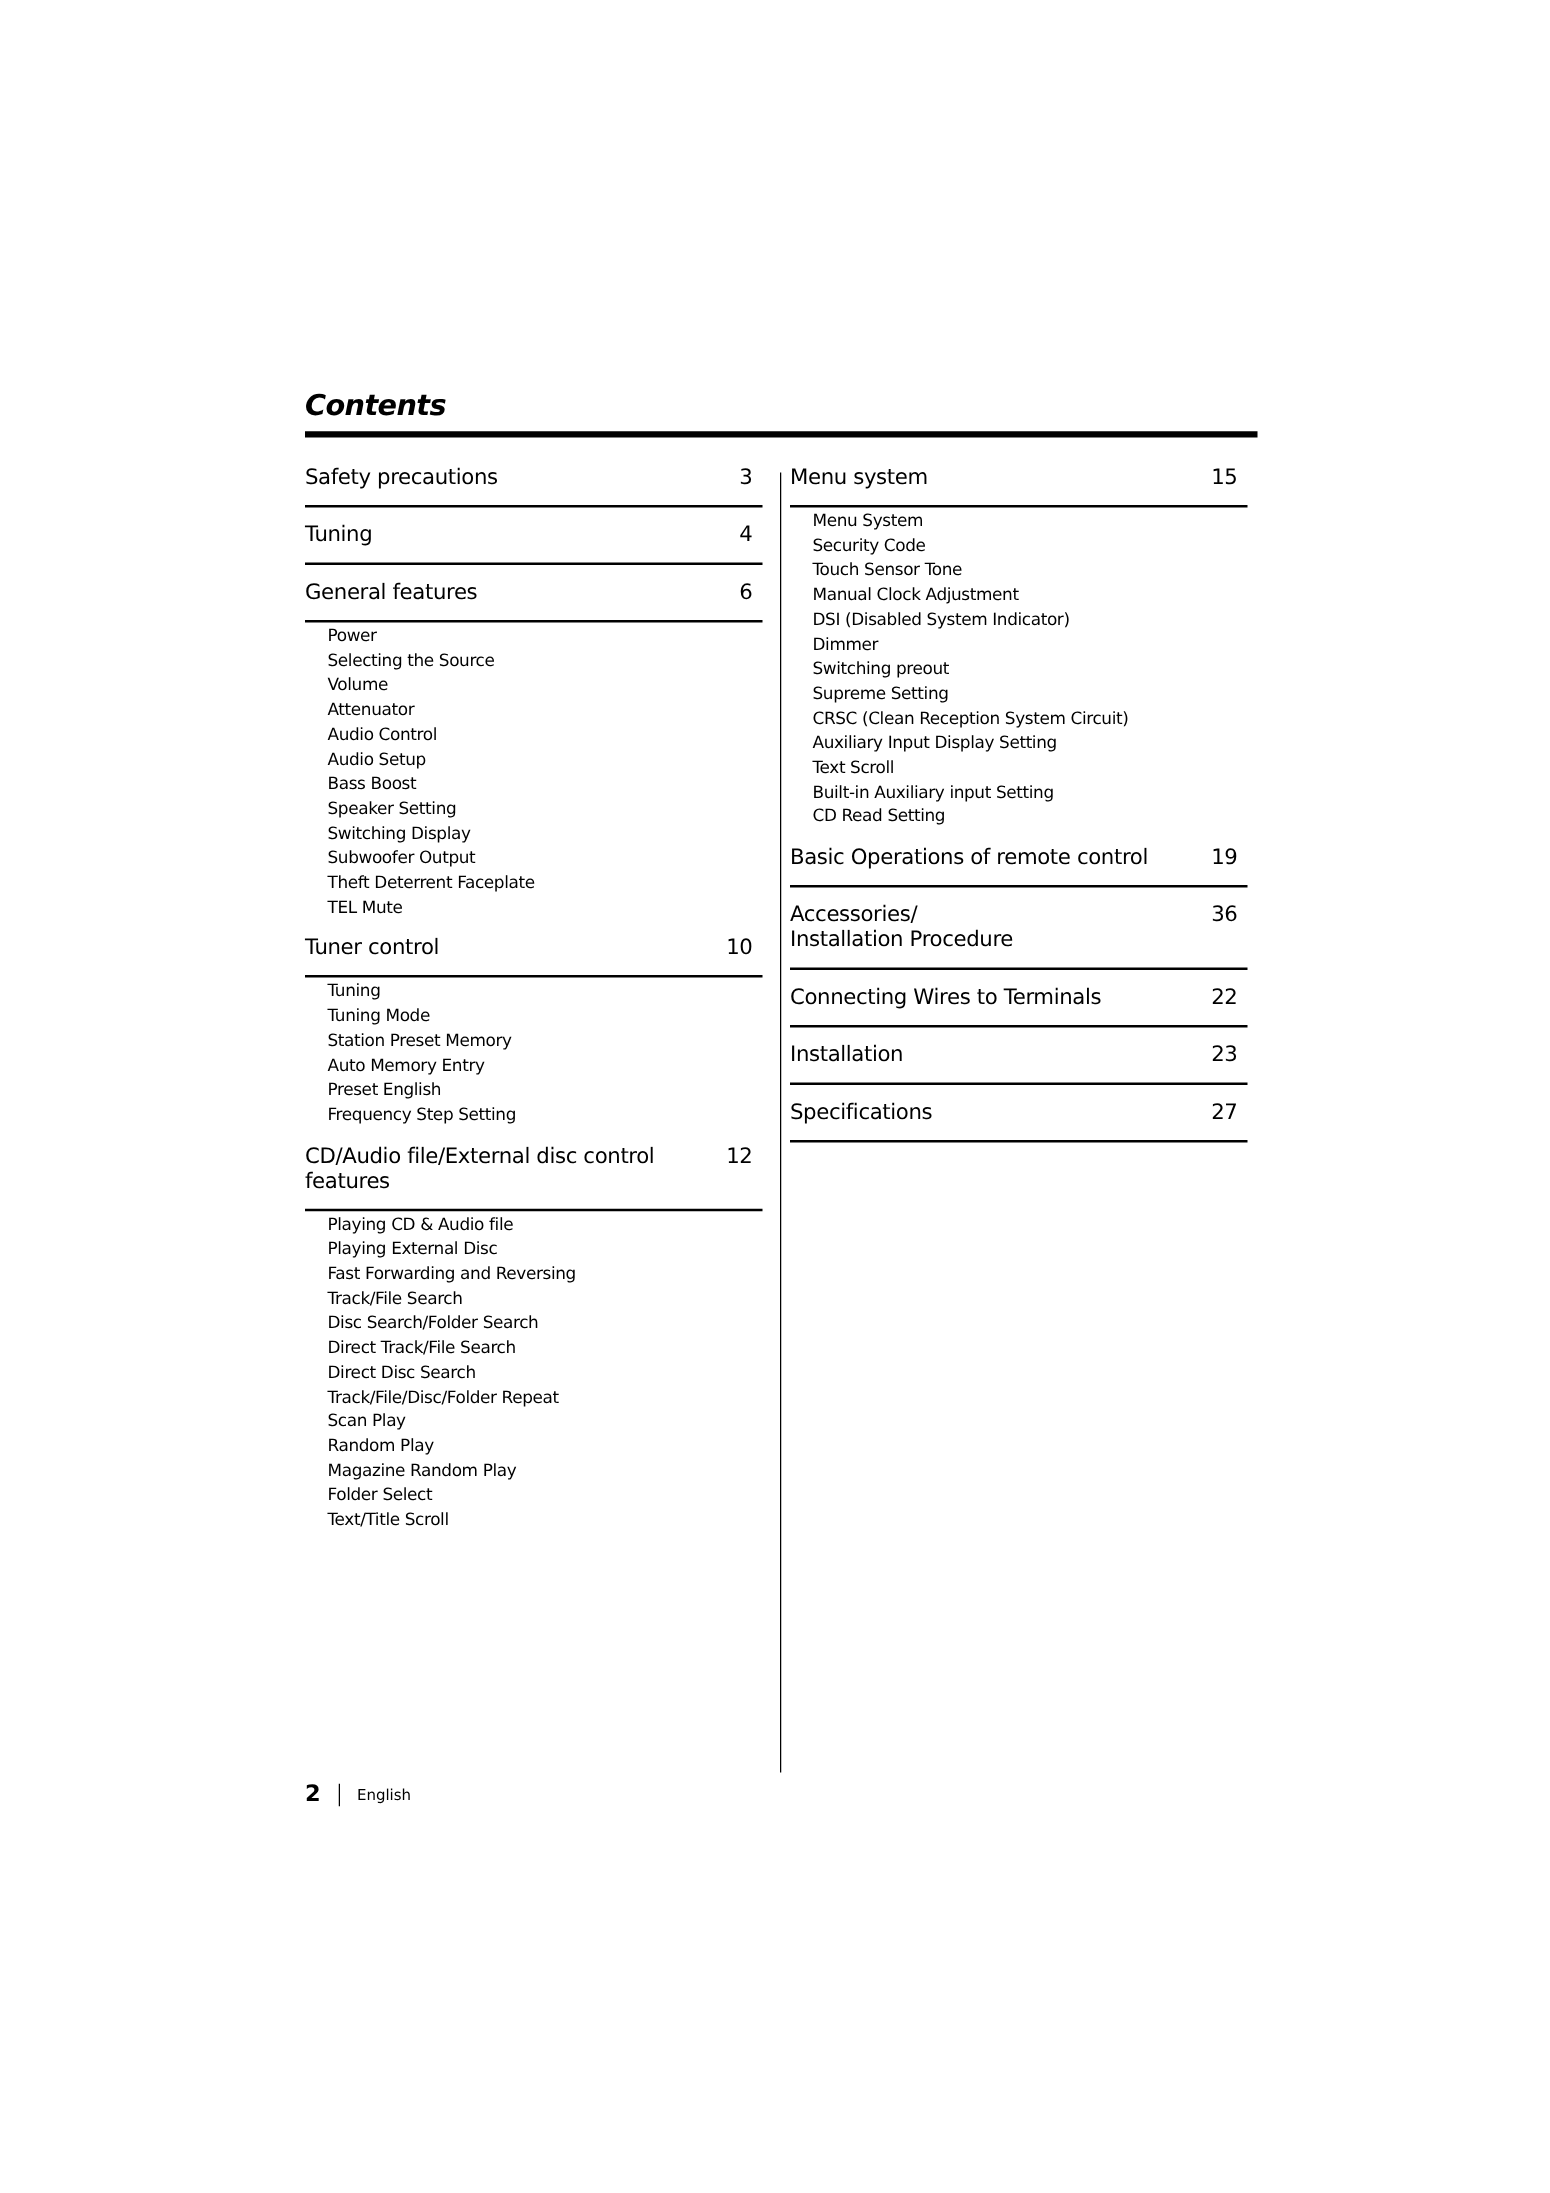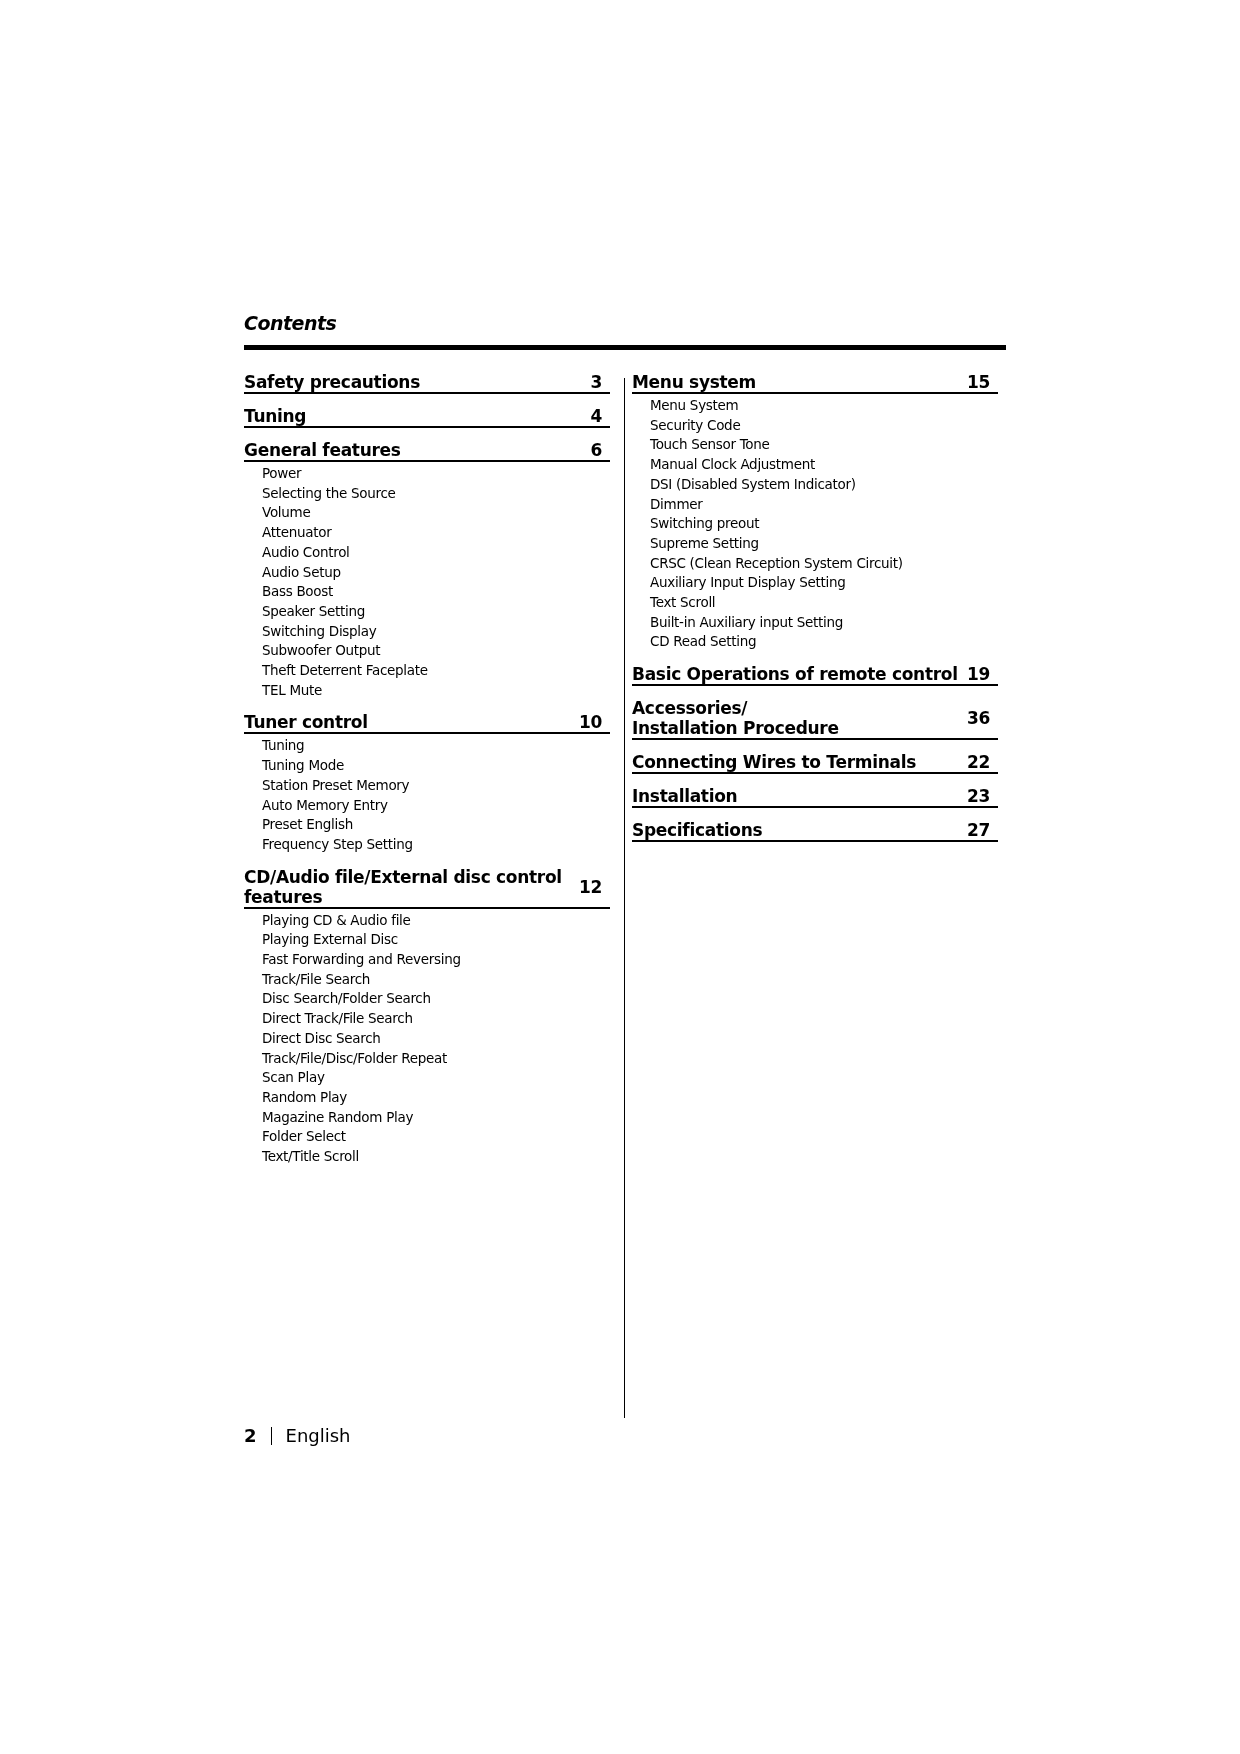--- a/index.html
+++ b/index.html
@@ -1,31 +1,31 @@
 <!DOCTYPE html>
 <html><head>
 <meta charset="utf-8">
 <style>
   html, body { margin: 0; padding: 0; background: #ffffff; }
   body { width: 1240px; height: 1754px; position: relative; overflow: hidden; font-family: "DejaVu Sans", "Liberation Sans", sans-serif; color: #000; }
-  .page-title { position: absolute; left: 244px; top: 312px; font-size: 19px; font-weight: bold; font-style: italic; letter-spacing: -0.5px; }
+  .page-title { position: absolute; left: 244px; top: 312px; font-size: 23px; font-weight: bold; font-style: italic; letter-spacing: -0.5px; }
   .title-rule { position: absolute; left: 244px; top: 345px; width: 762px; height: 5px; background: #000; }
   .col { position: absolute; top: 372px; }
   .col-left { left: 244px; width: 366px; }
   .col-right { left: 632px; width: 366px; }
   .divider { position: absolute; left: 624px; top: 378px; width: 1px; height: 1040px; background: #000; }
   .section { margin-bottom: 12px; }
-  .heading { display: flex; justify-content: space-between; align-items: center; font-weight: bold; font-size: 17px; letter-spacing: -0.3px; line-height: 20px; border-bottom: 2px solid #000; padding-bottom: 0; padding-right: 8px; }
+  .heading { display: flex; justify-content: space-between; align-items: flex-start; font-weight: normal; font-size: 17px; letter-spacing: -0.3px; line-height: 20px; border-bottom: 2px solid #000; padding-bottom: 12px; padding-right: 8px; }
   .heading .h-label { white-space: pre-line; }
   .items { list-style: none; margin: 2px 0 0 0; padding: 0 0 0 18px; }
   .items li { font-size: 13.5px; line-height: 19.7px; letter-spacing: -0.3px; }
   .footer { position: absolute; left: 244px; top: 1425px; display: flex; align-items: center; }
   .footer .page-num { font-size: 18px; font-weight: bold; }
   .footer .sep { width: 1px; height: 18px; background: #000; margin: 0 14px; }
-  .footer .lang { font-size: 18px; }
+  .footer .lang { font-size: 12px; }
 </style>
 </head>
 <body>
 
 <div class="page-title">Contents</div>
 <div class="title-rule"></div>
 
 <div class="col col-left" id="col-left">
     <div class="section">
       <div class="heading">

